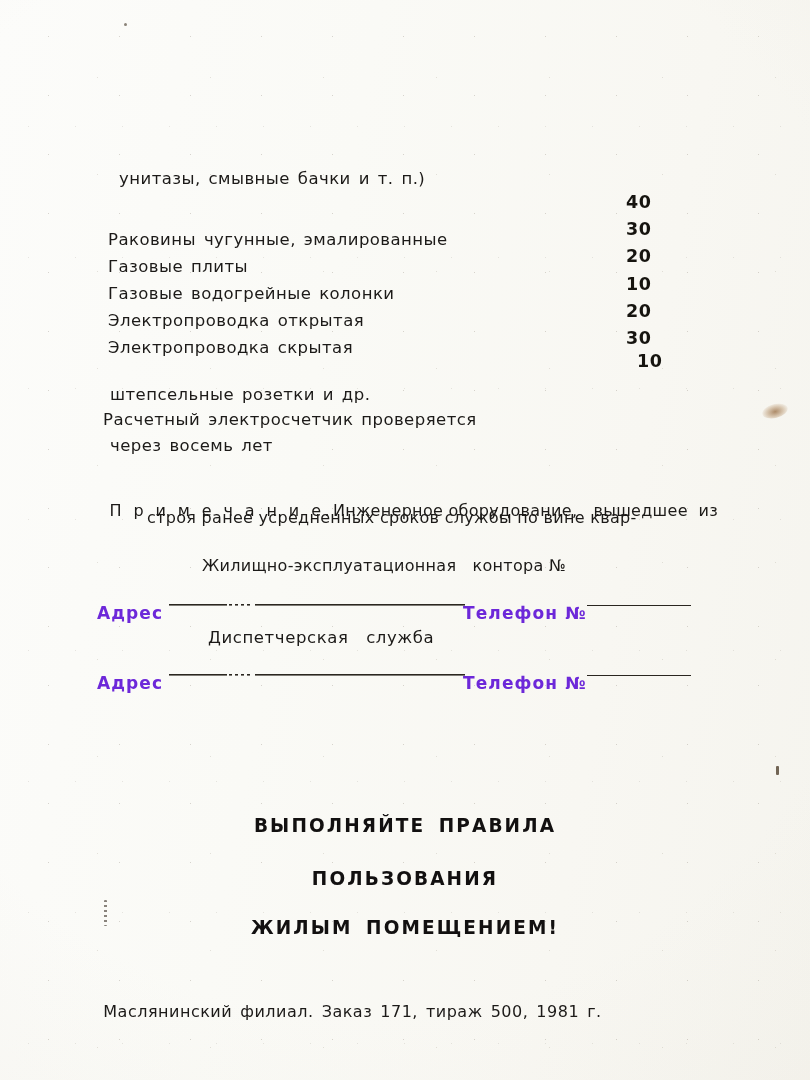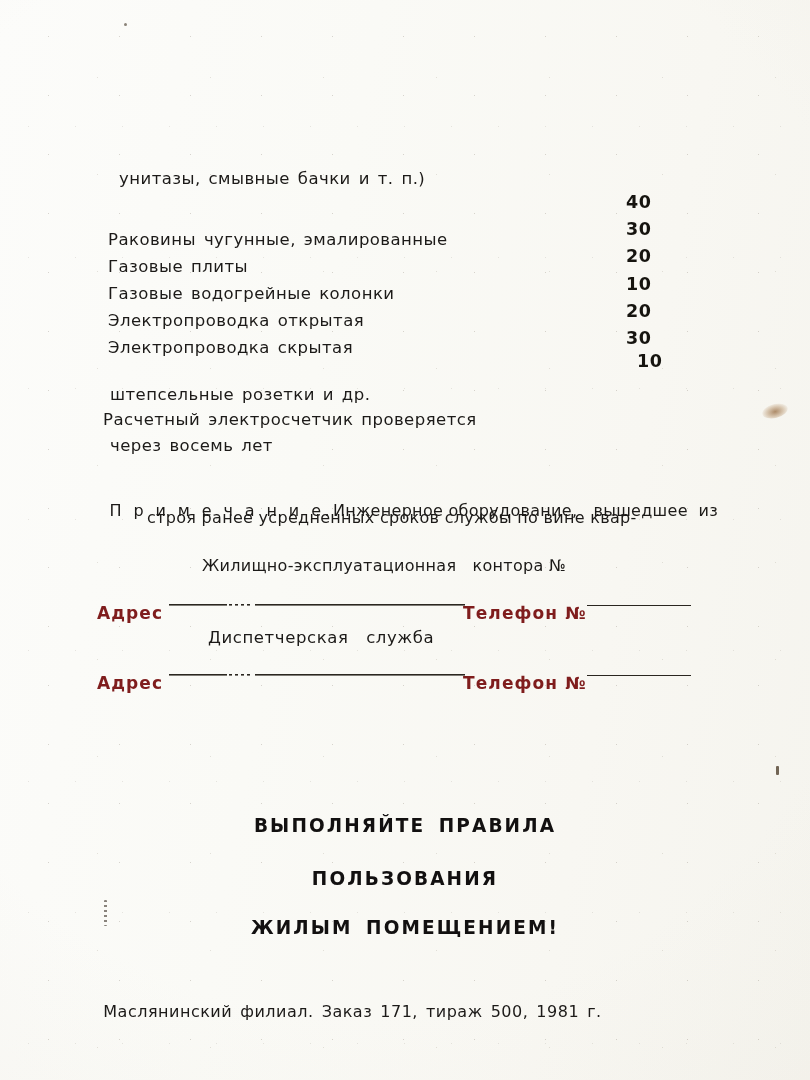--- a/index.html
+++ b/index.html
@@ -61,21 +61,21 @@
     font-size: 16px;
     letter-spacing: .3px;
   }
   .note-lead { letter-spacing: 3.4px; }
 
   
   .form-label {
     font-size: 17px;
     letter-spacing: 1.1px;
     font-weight: 600;
-    color: #7f1d1d;
+    color: #6d28d9;
   }
   .rule {
     position: absolute;
     height: 0;
     border-bottom: 1.6px solid #2a2620;
   }
   .rule.dotted-mix {
     border-bottom: none;
     background-image:
       linear-gradient(to right, #2b2720 0 58px, rgba(0,0,0,0) 58px 60px),

